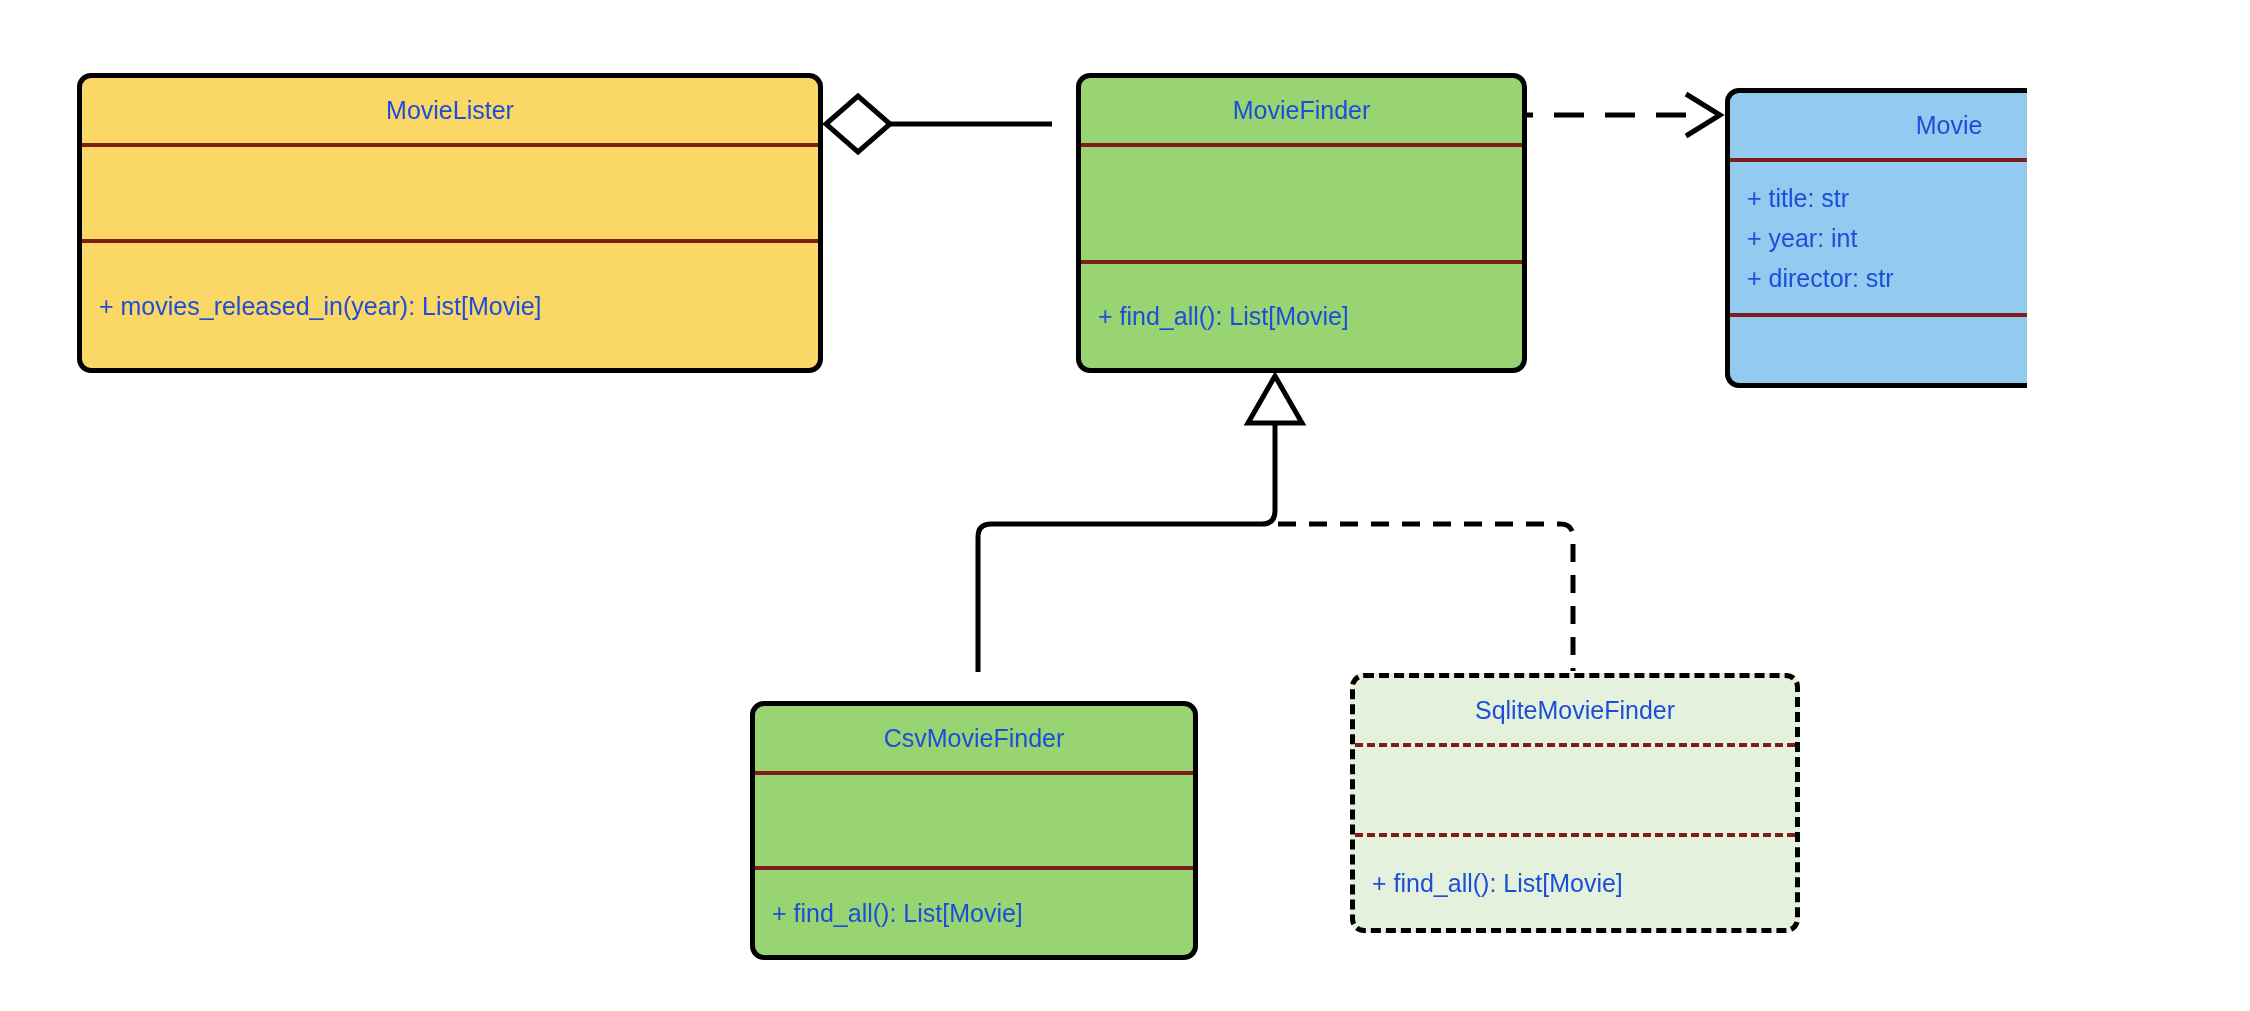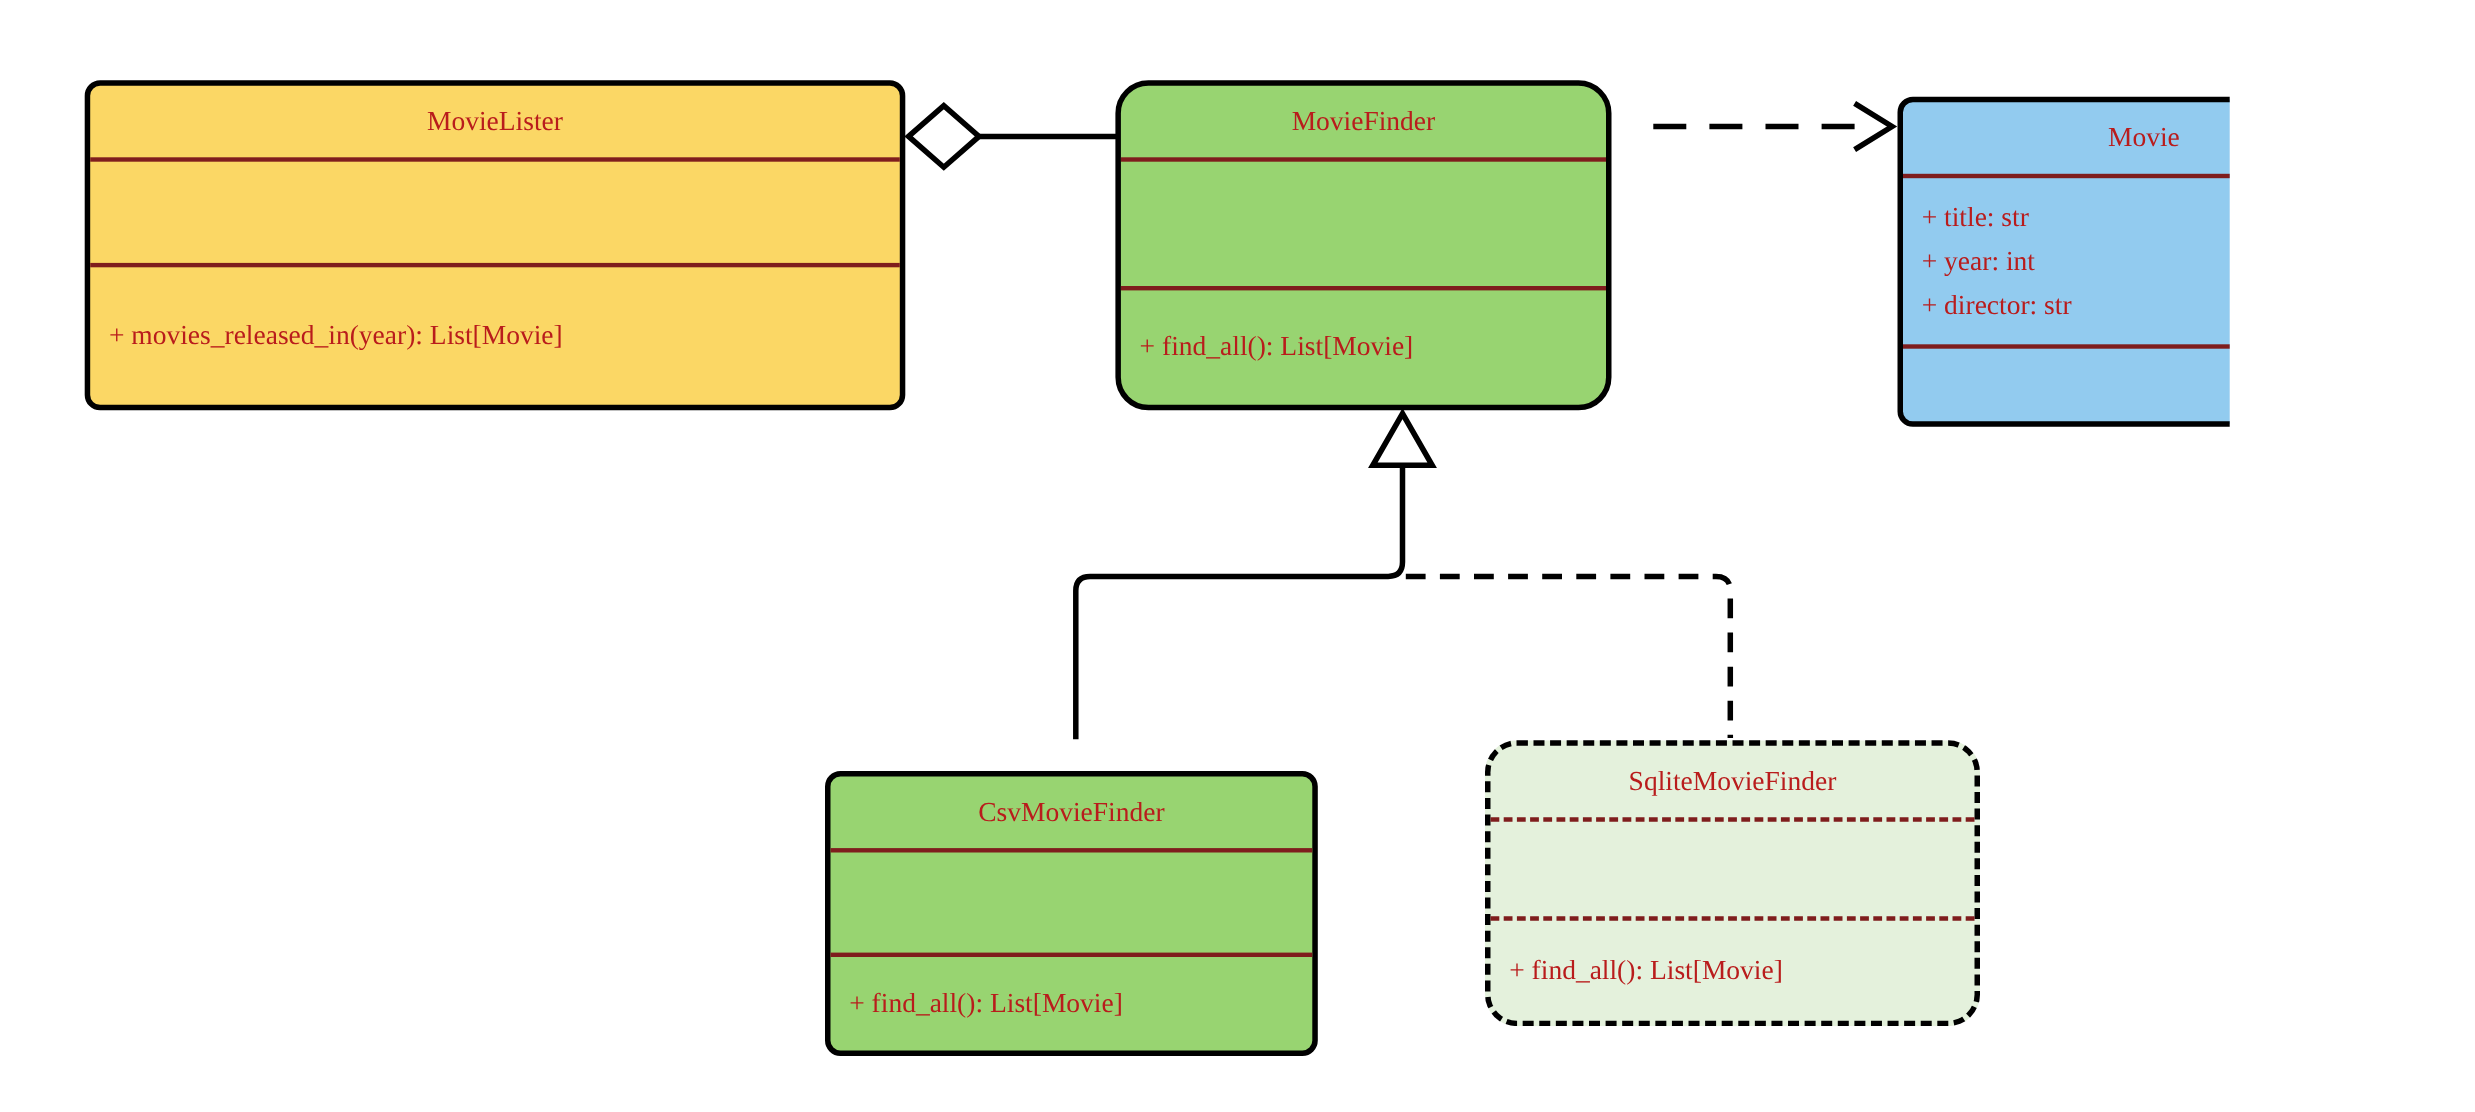--- a/index.html
+++ b/index.html
@@ -5,22 +5,22 @@
   html, body {
     margin: 0;
     padding: 0;
     background: #ffffff;
   }
   #canvas {
     position: relative;
     width: 2027px;
     height: 1011px;
     background: #ffffff;
-    font-family: Liberation Serif, serif;
-    color: #b91c1c;
+    font-family: Liberation Sans, sans-serif;
+    color: #1d4ed8;
     overflow: hidden;
   }
   #connector-layer {
     position: absolute;
     left: 0;
     top: 0;
     width: 2250px;
     height: 1011px;
   }
   .uml-class {
@@ -98,21 +98,21 @@
   </svg>
 
   <div class="uml-class fill-yellow" style="left:77px; top:73px; width:746px; height:300px;">
     <div class="compartment title" style="height:65px;">MovieLister</div>
     <div class="compartment attrs" style="height:96px;"></div>
     <div class="compartment methods">
       <div class="member">+ movies_released_in(year): List[Movie]</div>
     </div>
   </div>
 
-  <div class="uml-class fill-green" style="left:1014px; top:73px; width:451px; height:300px;border-radius:30px;">
+  <div class="uml-class fill-green" style="left:1076px; top:73px; width:451px; height:300px;">
     <div class="compartment title" style="height:65px;">MovieFinder</div>
     <div class="compartment attrs" style="height:117px;"></div>
     <div class="compartment methods">
       <div class="member">+ find_all(): List[Movie]</div>
     </div>
   </div>
 
   <div class="uml-class fill-blue" style="left:1725px; top:88px; width:448px; height:300px;">
     <div class="compartment title" style="height:65px;">Movie</div>
     <div class="compartment attrs" style="height:155px;">
@@ -124,21 +124,21 @@
   </div>
 
   <div class="uml-class fill-green" style="left:750px; top:674px; width:448px; height:259px;margin-top:27px;">
     <div class="compartment title" style="height:65px;">CsvMovieFinder</div>
     <div class="compartment attrs" style="height:95px;"></div>
     <div class="compartment methods">
       <div class="member">+ find_all(): List[Movie]</div>
     </div>
   </div>
 
-  <div class="uml-class dashed fill-palegreen" style="left:1350px; top:673px; width:450px; height:260px;border-radius:29px;">
+  <div class="uml-class dashed fill-palegreen" style="left:1350px; top:673px; width:450px; height:260px;">
     <div class="compartment title" style="height:65px;">SqliteMovieFinder</div>
     <div class="compartment attrs" style="height:90px;"></div>
     <div class="compartment methods">
       <div class="member">+ find_all(): List[Movie]</div>
     </div>
   </div>
 
 </div>
 
 </body></html>

